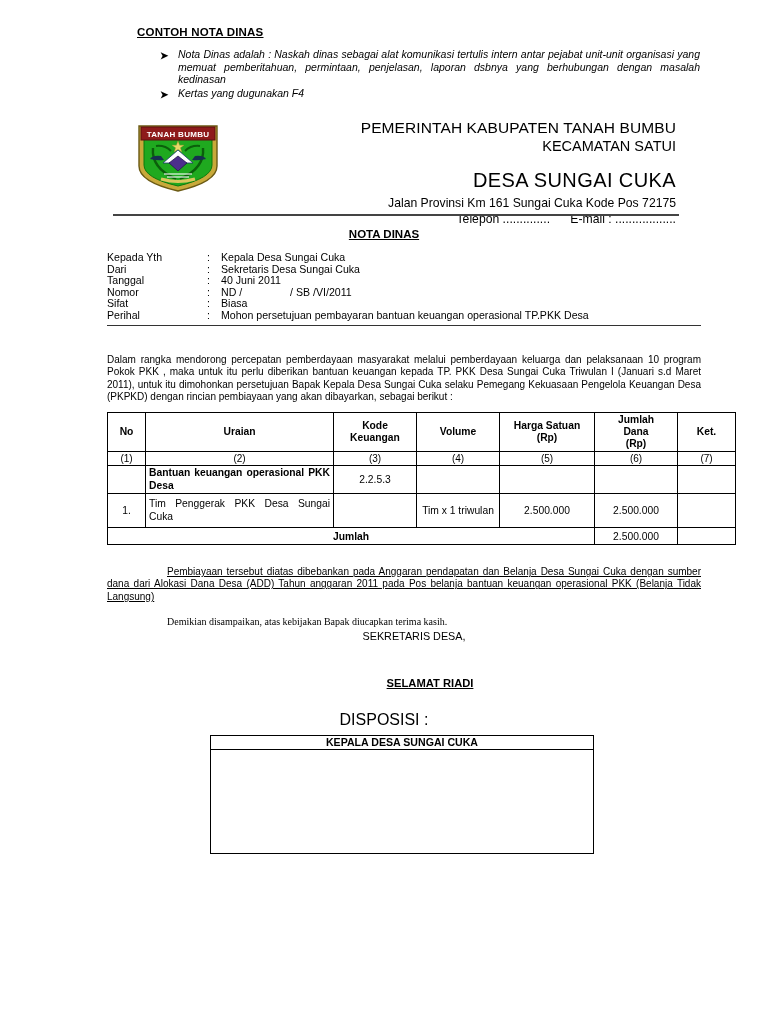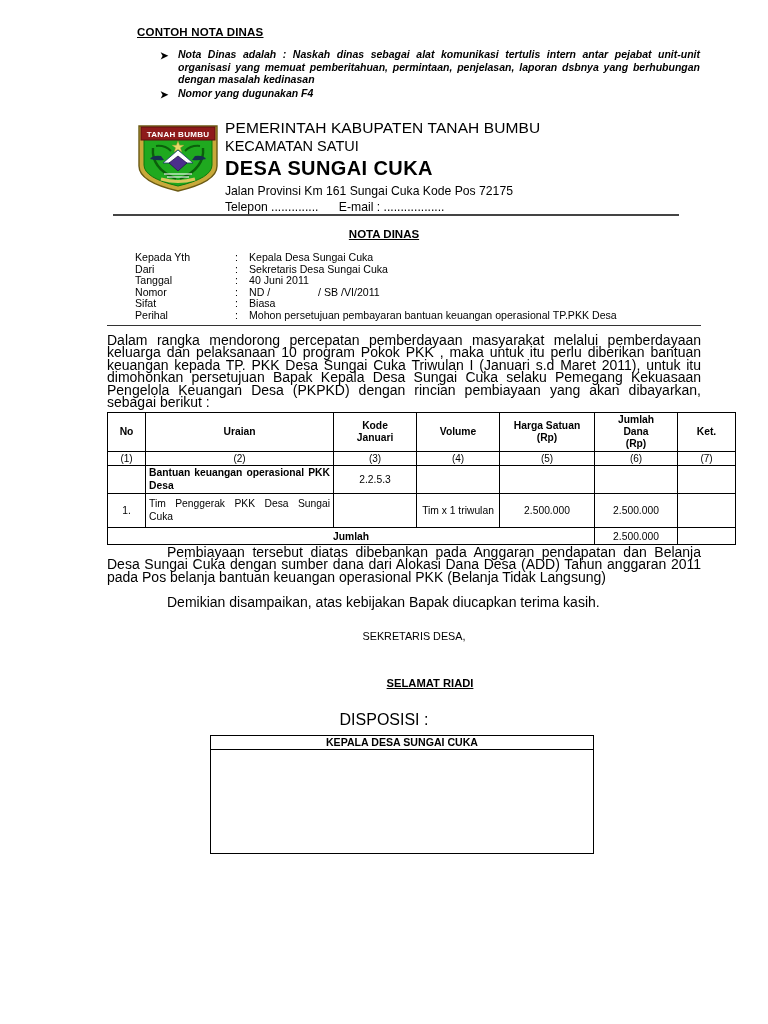--- a/index.html
+++ b/index.html
@@ -26,70 +26,71 @@
   .bullets { position:absolute; left:160px; top:48px; width:540px; }
   .bullet-row { display:flex; align-items:flex-start; margin-bottom:1px; }
   .bullet-mark {
     width:18px; flex:0 0 18px;
     font-size:10px; line-height:13px; font-weight:bold;
     padding-top:1px;
   }
   .bullet-text {
     flex:1;
     font-size:10.5px; line-height:12.6px;
-    font-style: italic; font-weight:bold;
+    font-style: italic; font-weight:normal;
     text-align: justify;
   }
   .bullet-text.nojust { text-align:left; }
 
   
   .kop { position:absolute; left:0; top:118px; width:768px; }
   .logo-wrap { position:absolute; left:131px; top:4px; width:94px; height:72px; }
 
-  .kop-text { position:absolute; left:225px; top:0px; width:468px; text-align:left; }
+  .kop-text { position:absolute; left:208px; top:0px; width:468px; text-align:right; }
   .kop-l1 { font-size:15.5px; line-height:19px; letter-spacing:0.1px; }
   .kop-l2 { font-size:14.5px; line-height:18px; }
-  .kop-l3 { font-size:20px; line-height:25px; font-weight:bold; letter-spacing:0.4px; margin-top:1px; }
+  .kop-l3 { font-size:20px; line-height:25px; font-weight:normal; letter-spacing:0.4px; margin-top:13px; }
   .kop-l4 { font-size:12.2px; line-height:16px; margin-top:2px; }
   .kop-l5 { font-size:12.2px; line-height:16px; }
   .kop-l5 .em { }
 
   .kop-rule {
     position:absolute; left:113px; top:214px; width:566px;
     border-top:2px solid #444;
   }
 
   
   .nota-title {
     position:absolute; left:0; top:228px; width:768px;
     text-align:center; font-size:11.5px; font-weight:bold;
     text-decoration: underline;
   }
 
   
   .meta { position:absolute; left:107px; top:252px; width:600px; }
   .meta-row { display:flex; font-size:10.6px; line-height:11.6px; }
-  .meta-label { width:100px; flex:0 0 100px;margin-left:28px; }
+  .meta-label { width:100px; flex:0 0 100px; }
   .meta-colon { width:14px; flex:0 0 14px; }
   .meta-value { flex:1; }
   .meta-value .gap { display:inline-block; width:42px; }
 
   .meta-rule {
     position:absolute; left:107px; top:325px; width:594px;
     border-top:1.6px solid #333;
   }
 
   
   .para {
-    position:absolute; font-size:14px; line-height:12.4px;
+    position:absolute; font-size:10px; line-height:12.4px;
     text-align: justify;
+    margin-top: 20px;
   }
   .para-1 { left:107px; top:334px; width:594px; }
-  .para-2 { left:107px; top:546px; width:594px; text-indent:60px; }
-  .para-3 { left:107px; top:596px; width:594px; text-indent:60px; }
+  .para-2 { left:107px; top:546px; width:594px; text-indent:60px;text-decoration:underline; }
+  .para-3 { left:107px; top:596px; width:594px; text-indent:60px;font-family:Liberation Serif, serif; }
 
   
   .tbl-wrap { position:absolute; left:107px; top:412px; width:628px; }
   table.rincian {
     width:628px; border-collapse: collapse;
     table-layout: fixed;
   }
   table.rincian th, table.rincian td {
     border:1px solid #000;
     font-size:10.3px;
@@ -154,21 +155,21 @@
 
   <div class="contoh-title">CONTOH  NOTA DINAS</div>
 
   <div class="bullets">
     <div class="bullet-row">
       <div class="bullet-mark">➤</div>
       <div class="bullet-text">Nota Dinas  adalah : Naskah dinas sebagai alat komunikasi tertulis intern antar pejabat unit-unit organisasi yang memuat pemberitahuan, permintaan, penjelasan, laporan dsbnya yang berhubungan dengan masalah kedinasan</div>
     </div>
     <div class="bullet-row">
       <div class="bullet-mark">➤</div>
-      <div class="bullet-text nojust">Nomor yang dugunakan F4</div>
+      <div class="bullet-text nojust">Kertas yang dugunakan F4</div>
     </div>
   </div>
 
   <div class="kop">
 
     <div class="logo-wrap">
       <svg width="94" height="72" viewBox="0 0 94 72">
 
         <path d="M8 4 H86 V44 Q86 60 47 69 Q8 60 8 44 Z" fill="#c8a93a" stroke="#6b5a14" stroke-width="1.4"></path>
 
@@ -271,21 +272,21 @@
       <thead>
         <tr>
           <th>
             <span>No</span>
           </th>
           <th>
             <span>Uraian</span>
           </th>
           <th>
             <span>Kode</span><br>
-            <span>Januari</span>
+            <span>Keuangan</span>
           </th>
           <th>
             <span>Volume</span>
           </th>
           <th>
             <span>Harga Satuan</span><br>
             <span>(Rp)</span>
           </th>
           <th>
             <span>Jumlah</span><br>

